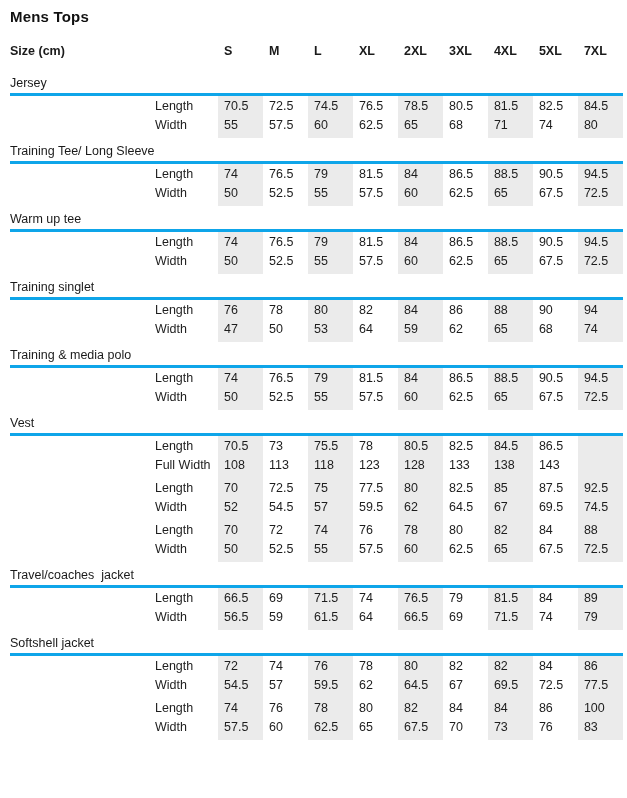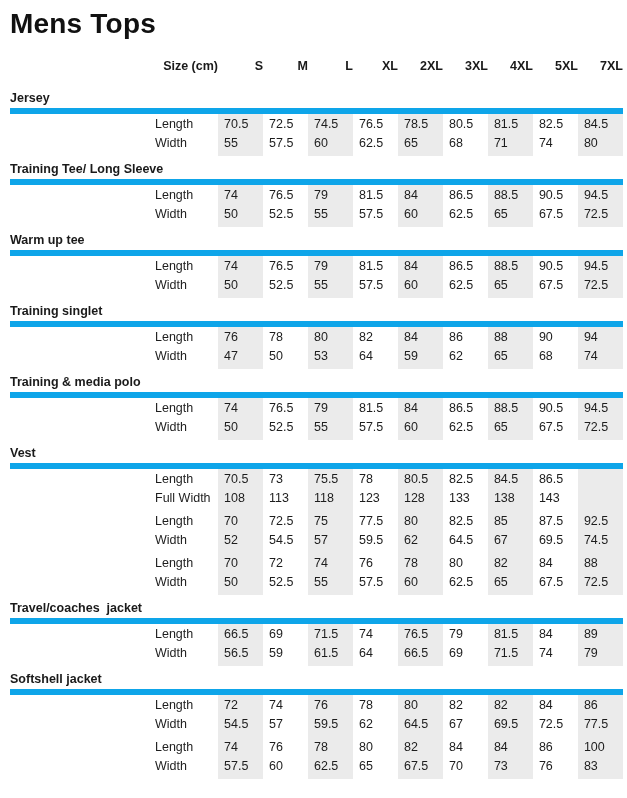--- a/index.html
+++ b/index.html
@@ -10,21 +10,21 @@
   body {
     font-family: "Liberation Sans", sans-serif;
     color: #1d1d1d;
     width: 627px;
   }
   .container {
     padding: 0 4px 12px 10px;
     width: 613px;
   }
   .page-title {
-    font-size: 28px;
+    font-size: 15px;
     font-weight: 700;
     letter-spacing: 0.2px;
     margin: 8px 0 16px 0;
     color: #111111;
   }
   table.size-chart {
     border-collapse: collapse;
     table-layout: fixed;
     width: 613px;
   }
@@ -35,29 +35,28 @@
     text-align: left;
     vertical-align: middle;
     padding: 0;
     overflow: hidden;
     white-space: nowrap;
   }
   thead th {
     font-weight: 700;
     padding: 3px 0 12px 0;
     color: #1a1a1a;
-    text-align: right;
   }
   thead th.size-col { padding-left: 6px; }
   tr.section-row td {
-    font-weight: 700;
+    font-weight: 400;
     font-size: 12.5px;
     color: #1a1a1a;
     padding: 6px 0 3px 0;
-    border-bottom: 6px solid #0ea5e9;
+    border-bottom: 3px solid #0ea5e9;
     white-space: pre-wrap;
   }
   tr.data-row td { height: 19px; }
   tr.data-row.row-last td { padding-bottom: 4px; }
   td.row-label { font-weight: 500; margin-top: 30px; }
   td.val { padding-left: 6px; }
   td.shade { background: #ebebeb; }
 </style>
 </head>
 <body>

